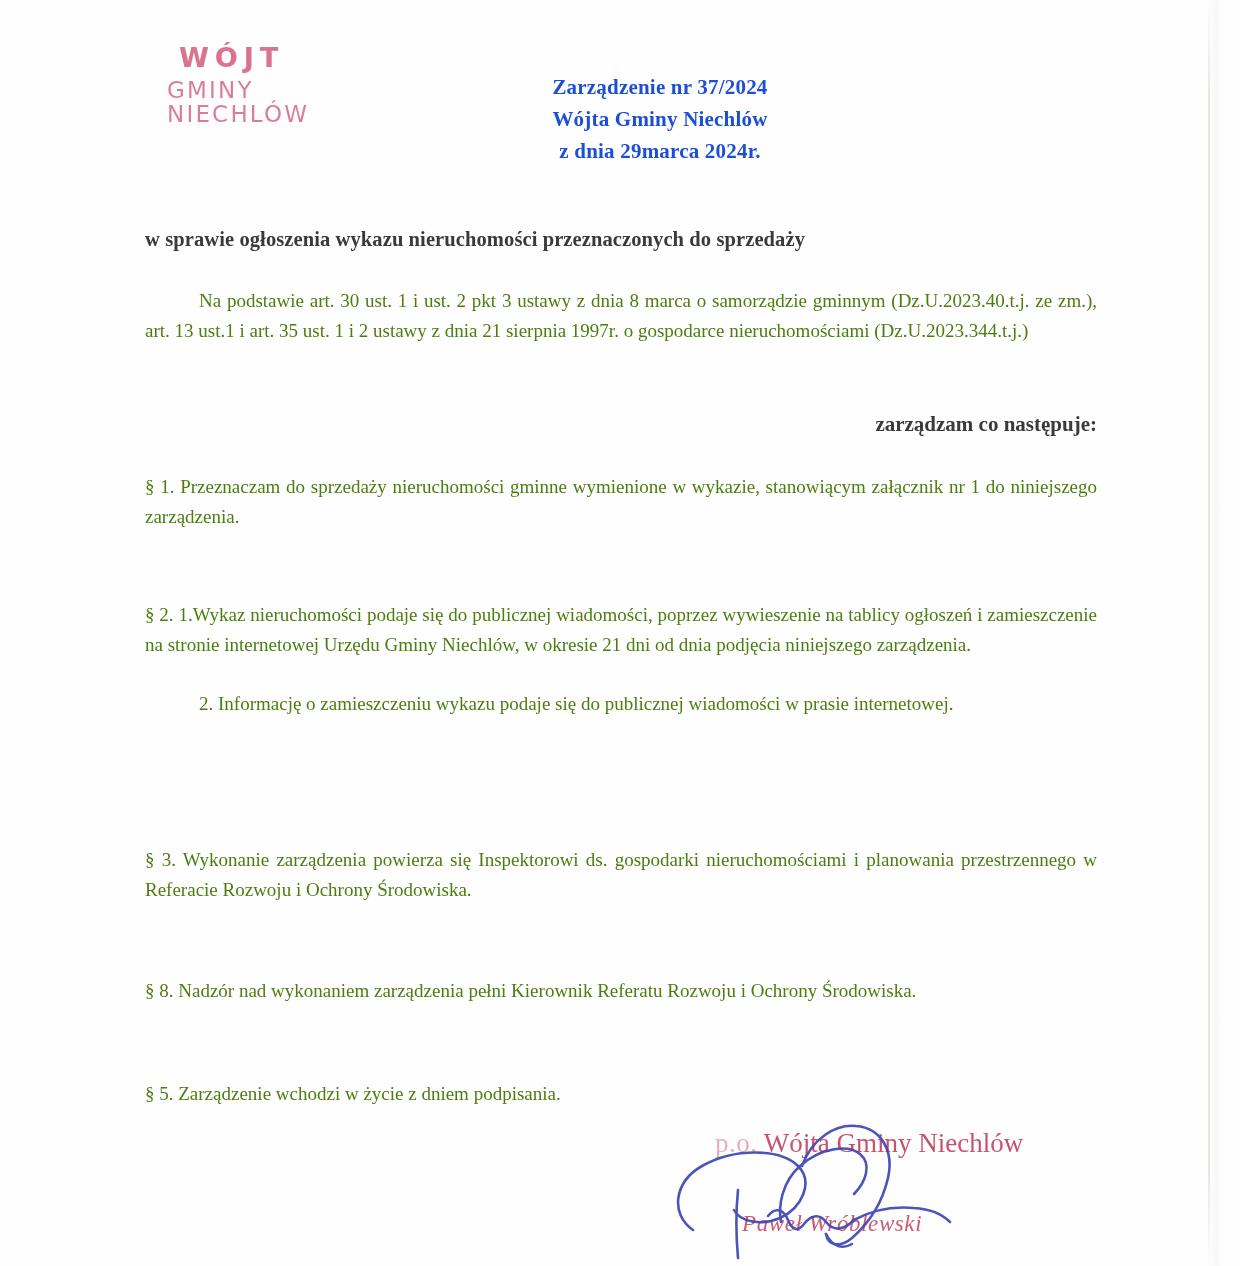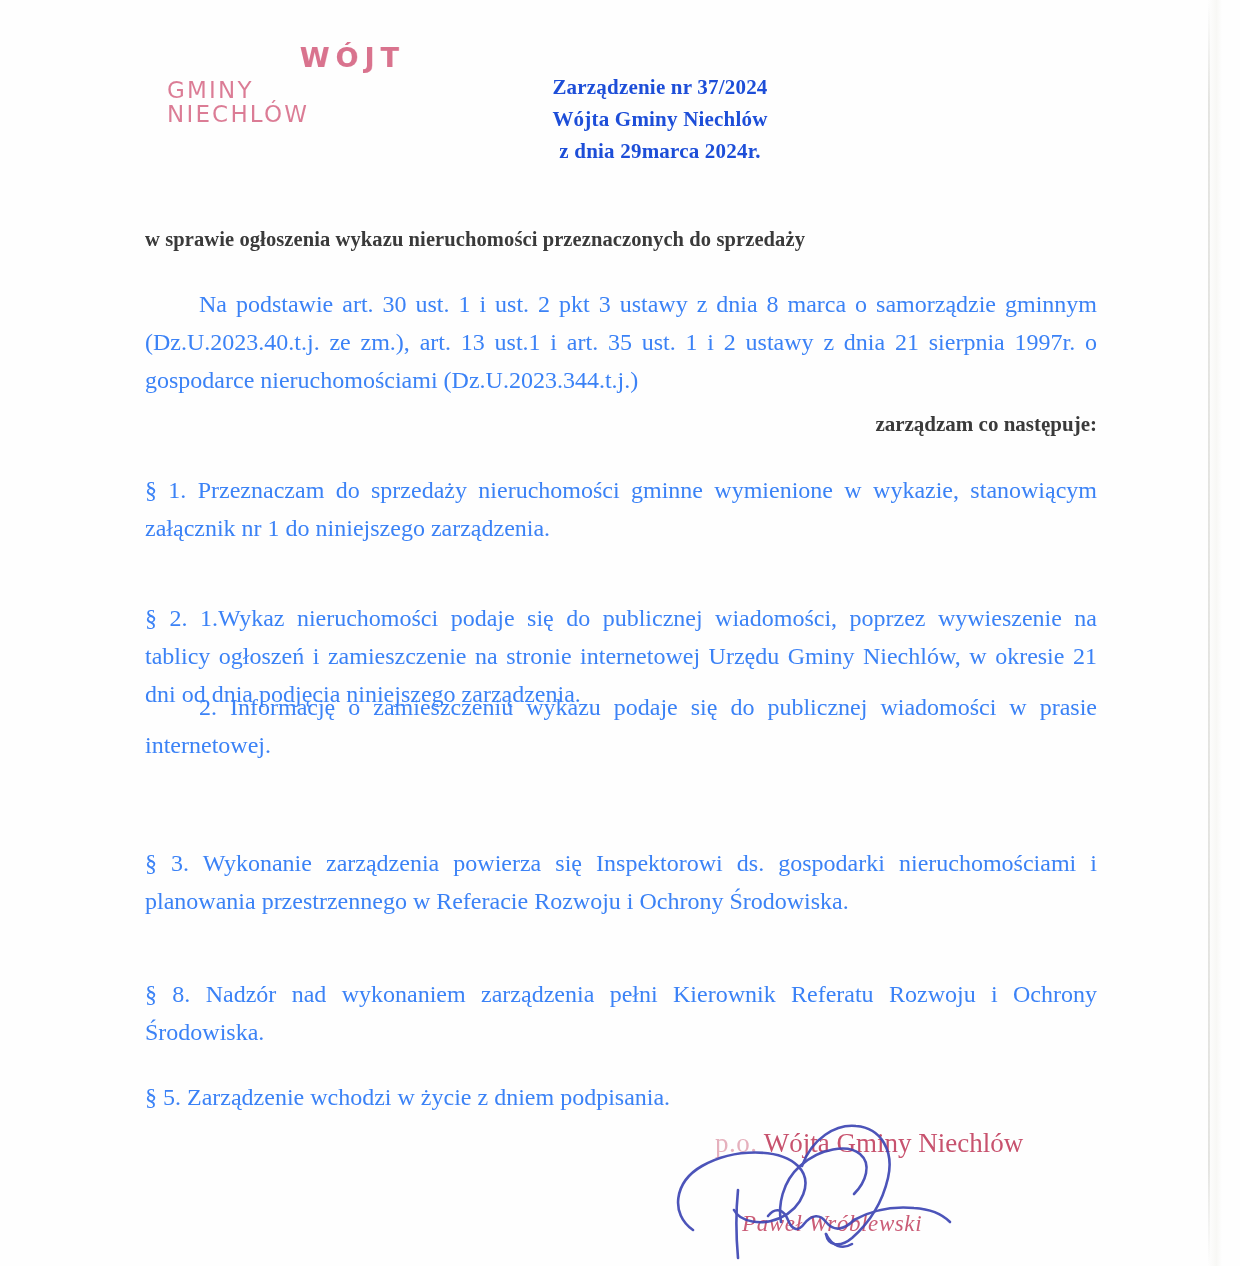--- a/index.html
+++ b/index.html
@@ -50,21 +50,21 @@
     left: 145px;
     top: 44px;
     width: 260px;
     color: #d8607f;
     font-family: "DejaVu Sans", "Liberation Sans", sans-serif;
     line-height: 1.05;
     user-select: none;
   }
   .office-stamp .stamp-l1 {
     display: block;
-    text-align: right;
+    text-align: left;
     font-size: 27px;
     letter-spacing: 6px;
     font-weight: 600;
     color: #d4607f;
     opacity: 0.88;
     text-shadow: 0.5px 0.4px 0 rgba(216,96,127,0.35);
     margin-left: 34px;
   }
   .office-stamp .stamp-l2 {
     display: block;
@@ -112,25 +112,25 @@
     font-size: 20.5px;
     color: #3a3a3a;
     letter-spacing: 0.1px;
   }
 
   
   .body-block {
     position: absolute;
     left: 145px;
     width: 952px;
-    font-size: 24px;
+    font-size: 19px;
     line-height: 1.58;
     text-align: justify;
     text-justify: inter-word;
-    color: #3b82f6;
+    color: #4d7c0f;
   }
   .body-block.indent { text-indent: 54px; }
 
   .legal-basis { top: 286px; }
   .order-heading {
     position: absolute;
     left: 145px;
     top: 412px;
     width: 952px;
     text-align: right;

